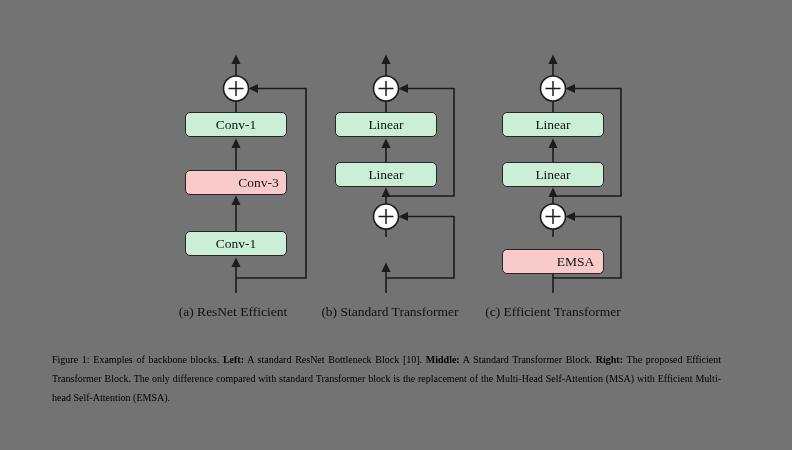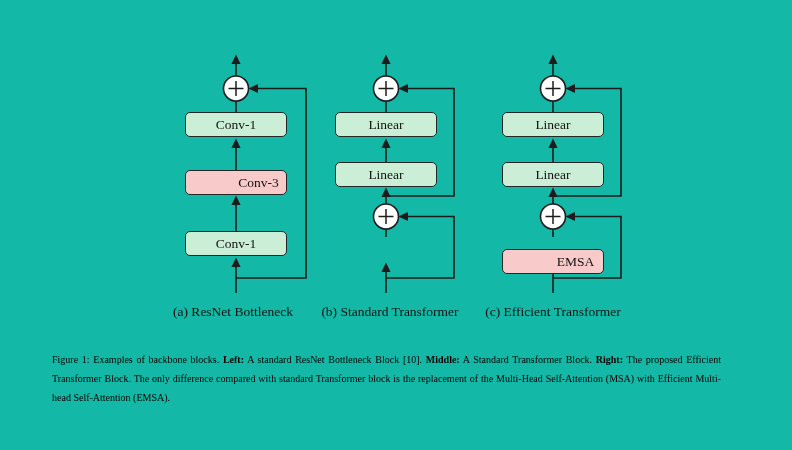--- a/index.html
+++ b/index.html
@@ -1,16 +1,16 @@
 <!DOCTYPE html>
 <html style="--box-green: #cbefd6; --box-pink: #f9caca; --line: #1c1c1c; --box-border: #262626;"><head>
 <meta charset="utf-8">
 <style>
   html,body{margin:0;padding:0;background:#ffffff;}
-  .page{position:relative;width:792px;height:450px;background:#14b8a6;overflow:hidden;
+  .page{position:relative;width:792px;height:450px;background:#737373;overflow:hidden;
         font-family:"Liberation Serif", serif;color:#111;}
   .figure-area{position:absolute;left:0;top:0;width:792px;height:345px;}
   .fig-svg{position:absolute;left:0;top:0;}
   .ln{stroke:var(--line,#1c1c1c);stroke-width:1.6;fill:none;}
   .addc{fill:#ffffff;stroke:var(--line,#1c1c1c);stroke-width:1.6;}
   .plus line{stroke:var(--line,#1c1c1c);stroke-width:1.5;}
   .block{position:absolute;width:102px;height:25px;box-sizing:border-box;
          border:1.6px solid var(--box-border,#262626);border-radius:5px;
          display:flex;align-items:center;justify-content:center;
          font-size:13.5px;line-height:1;color:#111;}
@@ -125,19 +125,19 @@
     <div class="block green bx-c0">
       <span>Linear</span>
     </div>
     <div class="block green bx-c1">
       <span>Linear</span>
     </div>
     <div class="block pink bx-c2">
       <span>EMSA</span>
     </div>
 
-    <div class="subcap sc-a">(a) ResNet Bottleneck</div>
+    <div class="subcap sc-a">(a) ResNet Efficient</div>
     <div class="subcap sc-b">(b) Standard Transformer</div>
     <div class="subcap sc-c">(c) Efficient Transformer</div>
   </div>
 
   <p class="caption"><span>Figure 1: Examples of backbone blocks. </span><span class="bold">Left:</span><span> A standard ResNet Bottleneck Block [10]. </span><span class="bold">Middle:</span><span> A Standard Transformer Block. </span><span class="bold">Right:</span><span> The proposed Efficient Transformer Block. The only difference compared with standard Transformer block is the replacement of the Multi-Head Self-Attention (MSA) with Efficient Multi-head Self-Attention (EMSA).</span></p>
 </div>
 
 </body></html>

